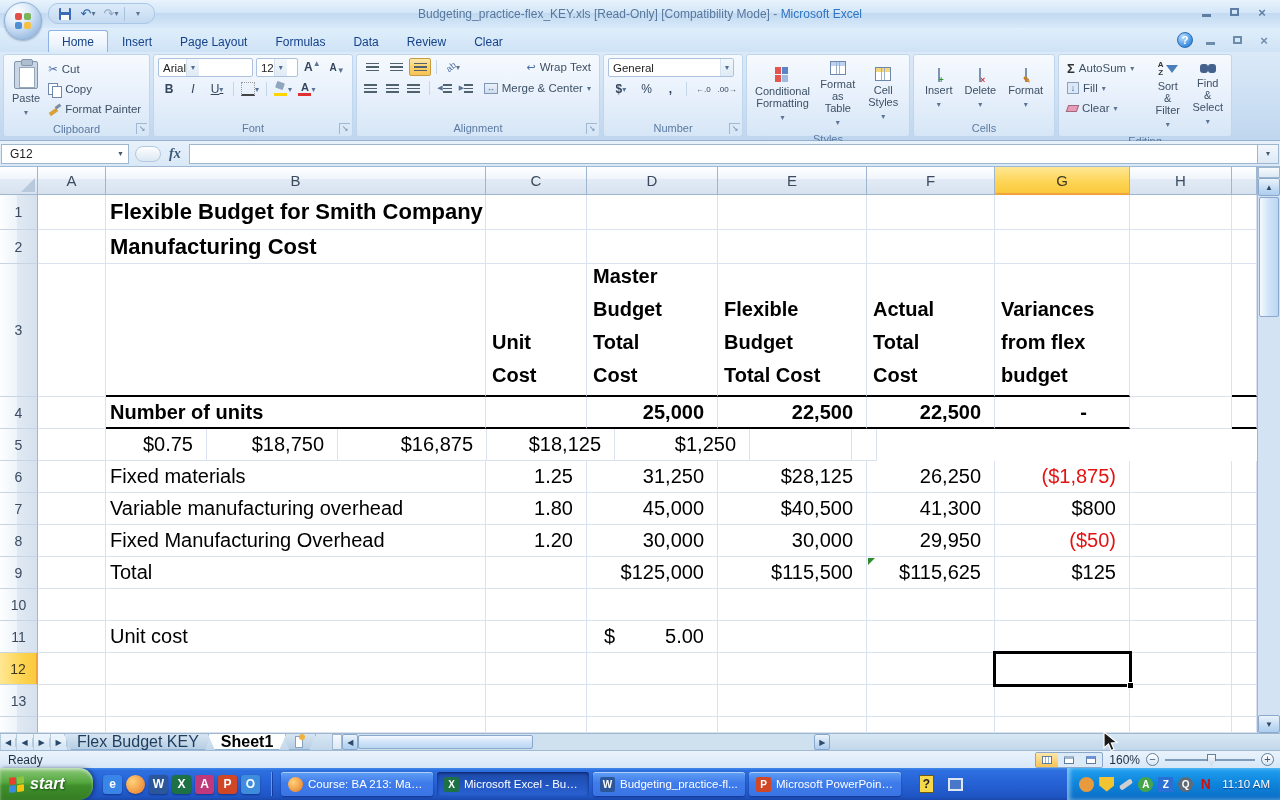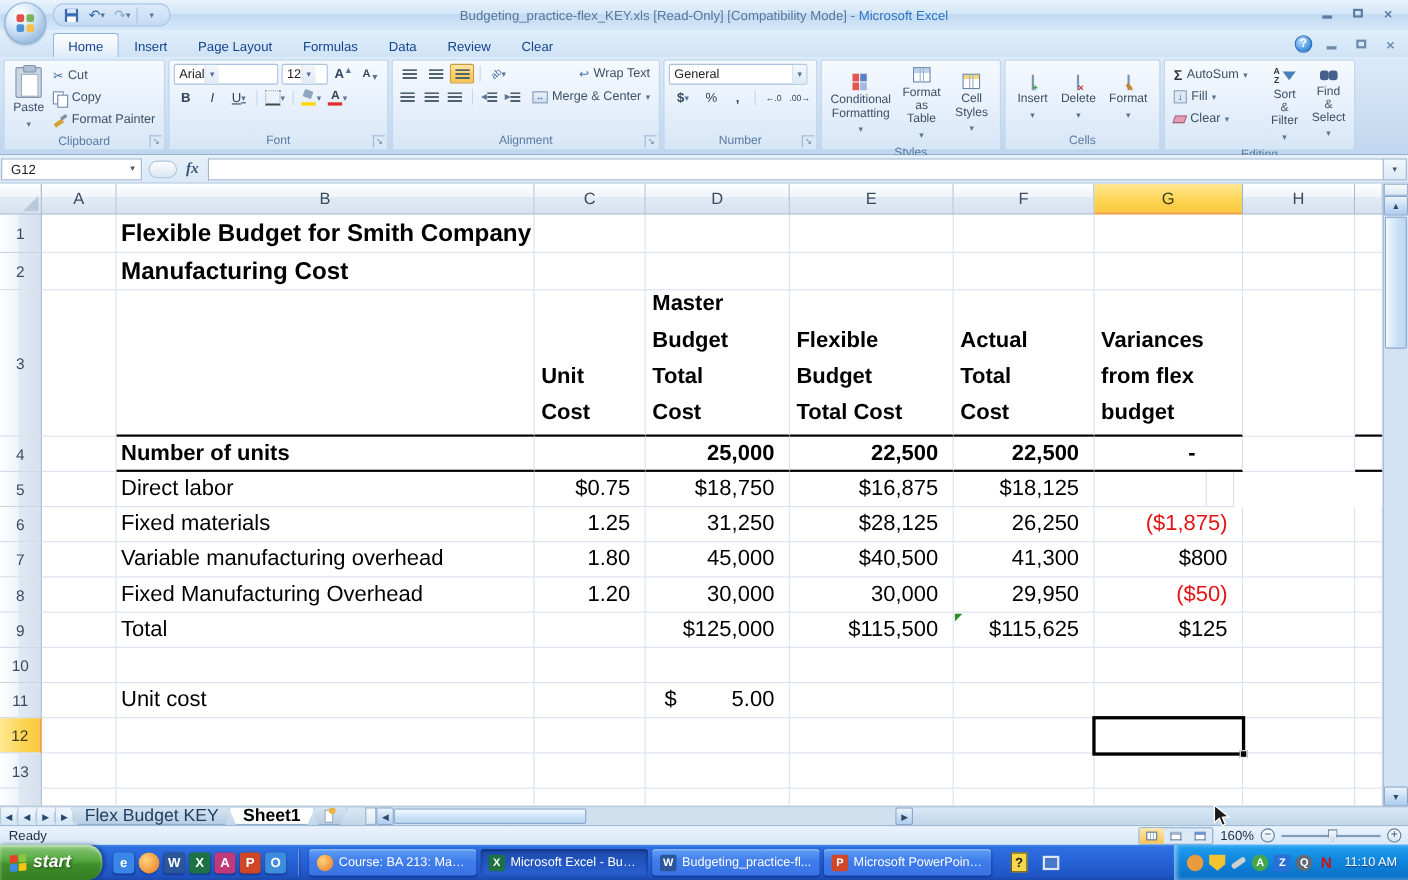--- a/index.html
+++ b/index.html
@@ -672,25 +672,25 @@
           <div class="c rb cnb" style="width: 131px; flex: 0 0 131px;">25,000</div>
           <div class="c rb cnb" style="width: 149px; flex: 0 0 149px;">22,500</div>
           <div class="c rb cnb" style="width: 128px; flex: 0 0 128px;">22,500</div>
           <div class="c rb cdsh" style="width: 135px; flex: 0 0 135px;">-</div>
           <div class="c" style="width: 102px; flex: 0 0 102px;"></div>
           <div class="c rb" style="width: 25px; flex: 0 0 25px;"></div>
         </div>
         <div class="grow" style="height: 32px;">
           <div class="rh">5</div>
           <div class="c" style="width: 68px; flex: 0 0 68px;"></div>
-          <div class="c cl" style="width: 380px; flex: 0 0 380px;">Direct labor</div>
           <div class="c cn" style="width: 101px; flex: 0 0 101px;">$0.75</div>
           <div class="c cn" style="width: 131px; flex: 0 0 131px;">$18,750</div>
           <div class="c cn" style="width: 149px; flex: 0 0 149px;">$16,875</div>
           <div class="c cn" style="width: 128px; flex: 0 0 128px;">$18,125</div>
+          <div class="c cn" style="width: 135px; flex: 0 0 135px;">$1,250</div>
           <div class="c" style="width: 102px; flex: 0 0 102px;"></div>
           <div class="c" style="width: 25px; flex: 0 0 25px;"></div>
         </div>
         <div class="grow" style="height: 32px;">
           <div class="rh">6</div>
           <div class="c" style="width: 68px; flex: 0 0 68px;"></div>
           <div class="c cl" style="width: 380px; flex: 0 0 380px;">Fixed materials</div>
           <div class="c cn" style="width: 101px; flex: 0 0 101px;">1.25</div>
           <div class="c cn" style="width: 131px; flex: 0 0 131px;">31,250</div>
           <div class="c cn" style="width: 149px; flex: 0 0 149px;">$28,125</div>

